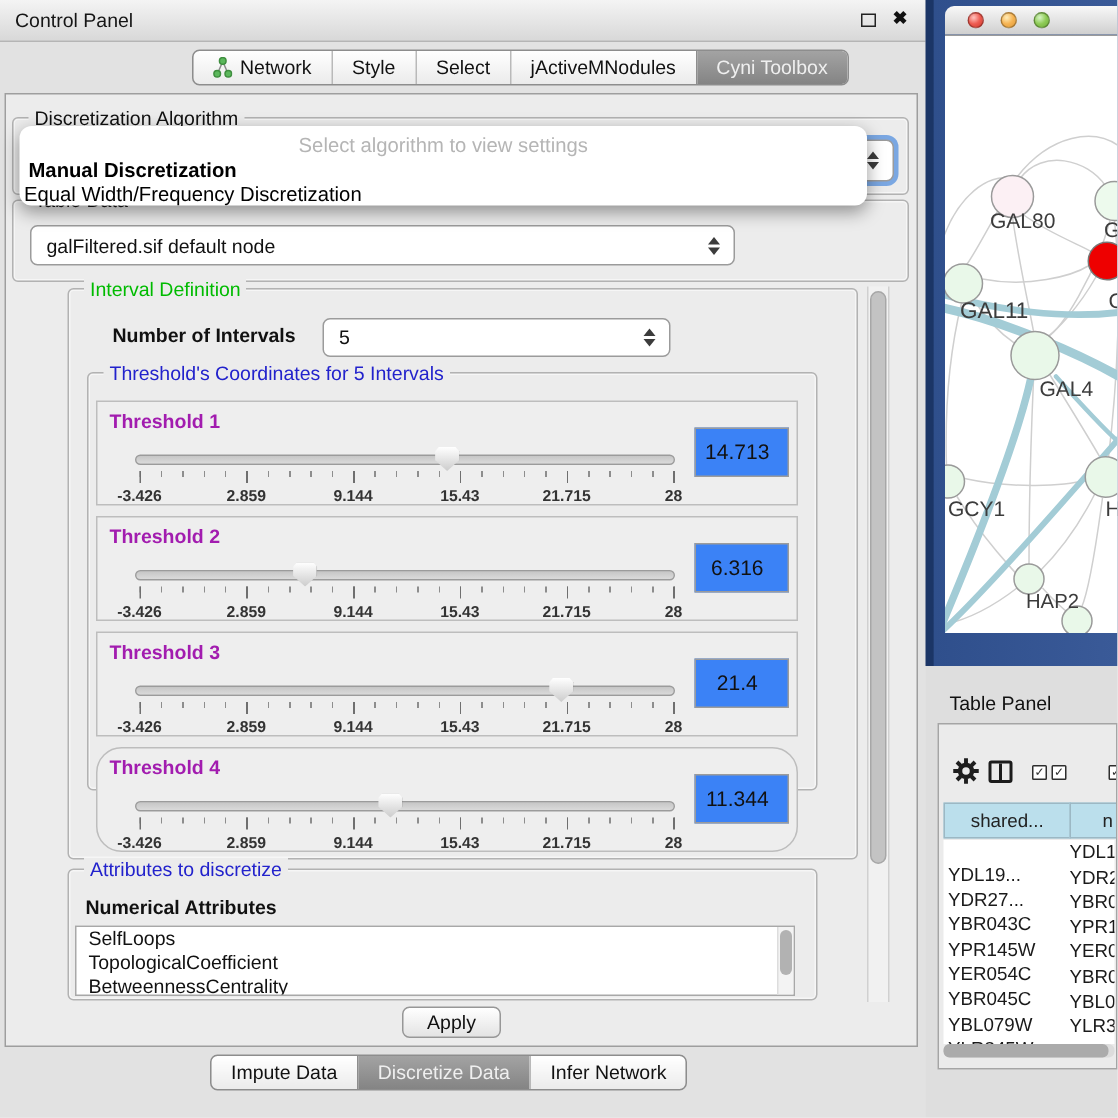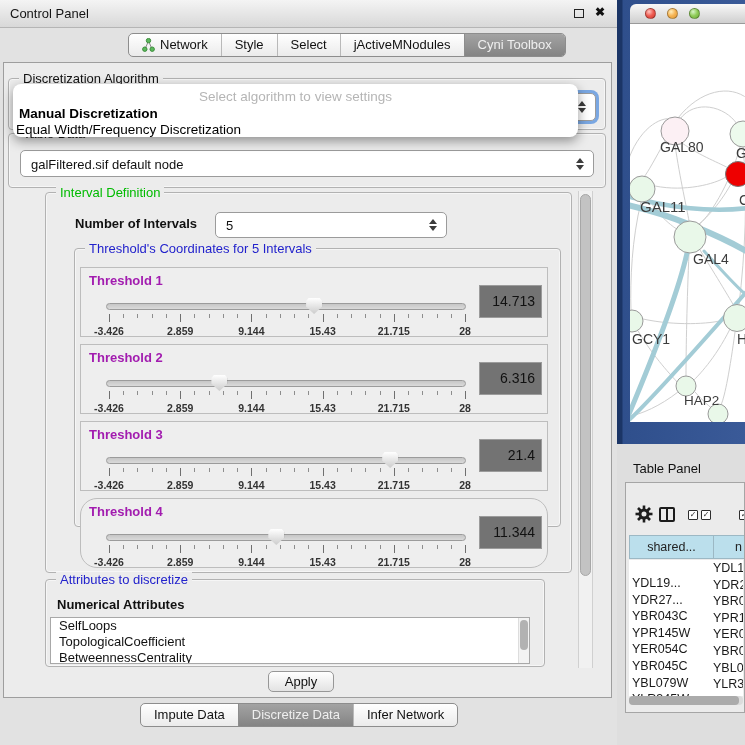--- a/index.html
+++ b/index.html
@@ -62,22 +62,22 @@
   .ticks-minor { position:absolute; left:3px; top:16px; width:357px; height:4px;
     background:repeating-linear-gradient(90deg,#8d8d8d 0 1px,transparent 1px 14.24px); }
   .ticks-major { position:absolute; left:3px; top:16px; width:357px; height:8px;
     background:repeating-linear-gradient(90deg,#6f6f6f 0 1px,transparent 1px 71.2px); }
   .handle { position:absolute; top:0; width:16px; height:16px;
     background:linear-gradient(#ffffff,#cccccc);
     clip-path:polygon(15% 0%,85% 0%,100% 18%,100% 55%,50% 100%,0% 55%,0% 18%);
     filter:drop-shadow(0 0 1px #777); }
   .scale { position:absolute; left:3px; top:27px; width:356px; height:12px; }
   .scale-lab { position:absolute; width:44px; text-align:center; font-size:10.5px; font-weight:bold; color:#333; }
-  .thr-value { position:absolute; left:398px; top:17px; width:63px; height:33px; background:#737373;
-    border:1px solid #9b9b9b; font-size:14px; color:#111; text-align:right; line-height:31px; padding-right:6px; }
+  .thr-value { position:absolute; left:398px; top:17px; width:63px; height:33px; background:#3b82f6;
+    border:1px solid #9b9b9b; font-size:14px; color:#111; text-align:center; line-height:31px; padding-right:6px; }
 
   
   .attr-list { position:absolute; left:50px; top:617px; width:480px; height:47px; background:#fff;
     border:1px solid #a8a8a8; overflow:hidden; }
   .attr-item { font-size:13px; color:#111; line-height:16px; padding-left:8px; white-space:nowrap; }
   .attr-scroll { position:absolute; right:0; top:0; width:11px; height:100%; background:#f3f3f3; border-left:1px solid #ddd; }
   .attr-scroll .thumb { position:absolute; left:1px; top:2px; width:8px; height:30px; background:#b2b2b2; border-radius:4px; }
 
   .apply-btn { position:absolute; left:268px; top:671px; width:66px; height:21px; text-align:center;
     background:linear-gradient(#ffffff,#e3e3e3); border:1px solid #979797; border-radius:5px;
@@ -159,21 +159,21 @@
     <div class="combo focus-ring" style="left:20px; top:93px; width:576px; height:28px;">
       <span class="spin">
           <i class="up"></i>
           <i class="down"></i>
         </span>
     </div>
 
     <div class="groupbox" style="left:8px; top:133px; width:598px; height:55px;">
       <span class="group-title">Table Data</span>
     </div>
-    <div class="combo" style="left:20px; top:150px; width:574px; height:27px;">
+    <div class="combo" style="left:20px; top:150px; width:470px; height:27px;">
       <span class="val">galFiltered.sif default node</span>
       <span class="spin">
           <i class="up"></i>
           <i class="down"></i>
         </span>
     </div>
 
     <div class="popup">
       <div class="ph">Select algorithm to view settings</div>
       <div class="opt1">Manual Discretization</div>
@@ -189,21 +189,21 @@
     </div>
     <span class="bold-label" style="left:75px; top:216px;">Number of Intervals</span>
     <div class="combo" style="left:215px; top:212px; width:232px; height:26px;">
       <span class="val">5</span>
       <span class="spin">
           <i class="up"></i>
           <i class="down"></i>
         </span>
     </div>
 
-    <div class="groupbox" id="threshold-rows" style="left:74px; top:248px; width:487px; height:279px;">
+    <div class="groupbox" id="threshold-rows" style="left:58px; top:248px; width:487px; height:279px;">
       <span class="group-title gt-blue">Threshold's Coordinates for 5 Intervals</span>
     <div class="thr-row" style="top: 18px;">
           <div class="thr-label">Threshold 1</div>
           <div class="slider">
             <div class="track"></div>
             <div class="ticks-minor"></div>
             <div class="ticks-major"></div>
             <div class="handle" style="left:200.1px"></div>
             <div class="scale">
               <span class="scale-lab" style="left:-22.0px">-3.426</span>

